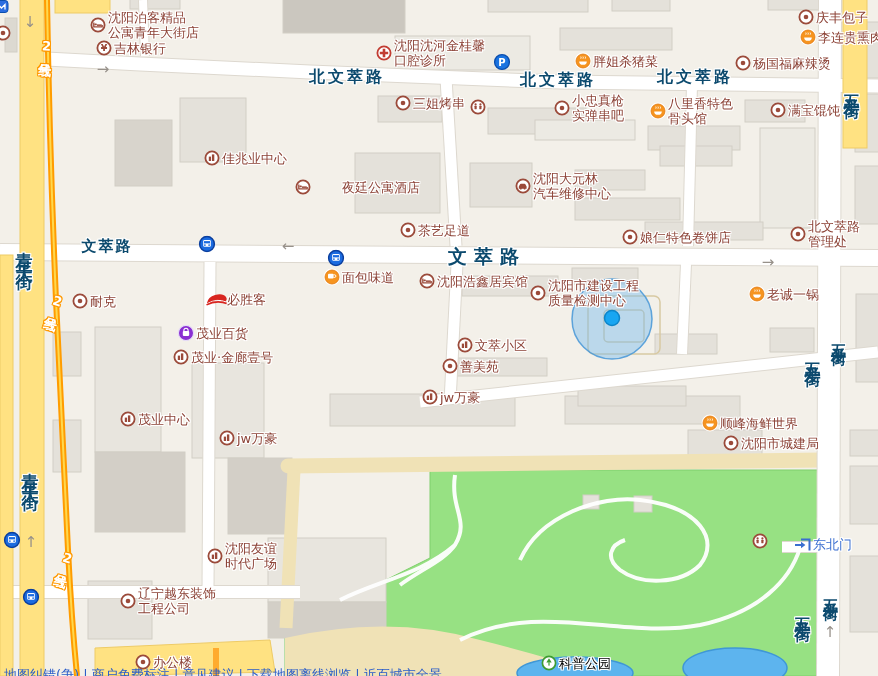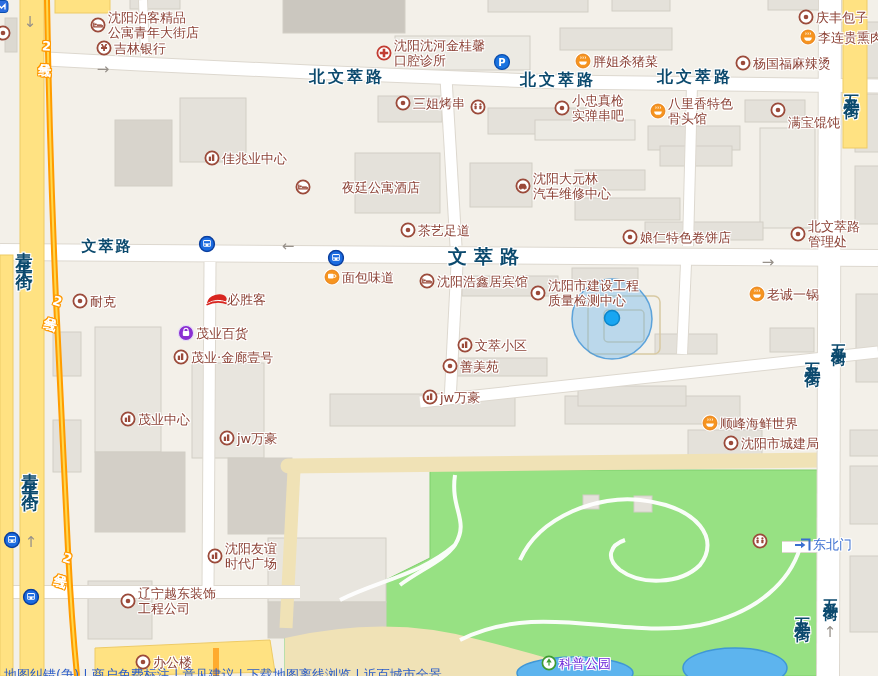--- a/index.html
+++ b/index.html
@@ -8,21 +8,21 @@
   #base{position:absolute;left:0;top:0;}
   #markers{position:absolute;left:0;top:0;width:100%;height:100%;}
   .marker{position:absolute;}
   .icn{position:absolute;left:0;top:0;transform:translate(-50%,-50%);line-height:0;}
   .lbl{position:absolute;left:10px;white-space:nowrap;color:#8c4236;font-size:13px;
        line-height:15px;font-weight:500;
        text-shadow:-1px -1px 0 #fff,1px -1px 0 #fff,-1px 1px 0 #fff,1px 1px 0 #fff,
                    -1px 0 0 #fff,1px 0 0 #fff,0 -1px 0 #fff,0 1px 0 #fff;}
   .lbl .ln{display:block;}
   .lbl-blue{color:#3a6ed0;}
-  .lbl-green{color:#6d28d9;font-family:Liberation Serif, serif;}
+  .lbl-green{color:#000000;font-family:Liberation Serif, serif;}
   .road-label{position:absolute;transform:translate(-50%,-50%);color:#0c4a6e;font-weight:bold;
        white-space:nowrap;
        text-shadow:-1px -1px 0 #fff,1px -1px 0 #fff,-1px 1px 0 #fff,1px 1px 0 #fff,
                    -1px 0 0 #fff,1px 0 0 #fff,0 -1px 0 #fff,0 1px 0 #fff;}
   .road-label.vert{writing-mode:vertical-rl;text-orientation:upright;}
   .metro-label{position:absolute;writing-mode:vertical-rl;text-orientation:upright;
        color:#fff;font-size:13px;font-weight:bold;white-space:nowrap;
        text-shadow:-1px -1px 0 #f90,1px -1px 0 #f90,-1px 1px 0 #f90,1px 1px 0 #f90,
                    -1px 0 0 #f90,1px 0 0 #f90,0 -1px 0 #f90,0 1px 0 #f90;}
   .arrow{position:absolute;transform:translate(-50%,-50%);color:#97918a;font-size:15px;line-height:1;}
@@ -293,21 +293,21 @@
         <span class="lbl" style="top: -15px;">
           <span class="ln">八里香特色</span>
           <span class="ln">骨头馆</span>
         </span>
       </div>
       <div class="marker" style="left: 778px; top: 110px;">
         <span class="icn"><svg xmlns="http://www.w3.org/2000/svg" width="16" height="16" viewBox="0 0 16 16">
             <circle cx="8" cy="8" r="6.6" fill="#fff" stroke="#9b4a3a" stroke-width="1.8"></circle>
             <circle cx="8" cy="8" r="2.3" fill="#9b4a3a"></circle>
           </svg></span>
-        <span class="lbl" style="top: -7.5px; margin-top: 12px;">
+        <span class="lbl" style="top: -7.5px;">
           <span class="ln">满宝馄饨</span>
         </span>
       </div>
       <div class="marker" style="left: 212px; top: 158px;">
         <span class="icn"><svg xmlns="http://www.w3.org/2000/svg" width="16" height="16" viewBox="0 0 16 16">
             <circle cx="8" cy="8" r="6.6" fill="#fff" stroke="#9b4a3a" stroke-width="1.8"></circle>
             <rect x="4.8" y="6.6" width="2.2" height="4.4" fill="#9b4a3a"></rect>
             <rect x="7.9" y="4.4" width="2.4" height="6.6" fill="#9b4a3a"></rect>
           </svg></span>
         <span class="lbl" style="top: -7.5px;">

